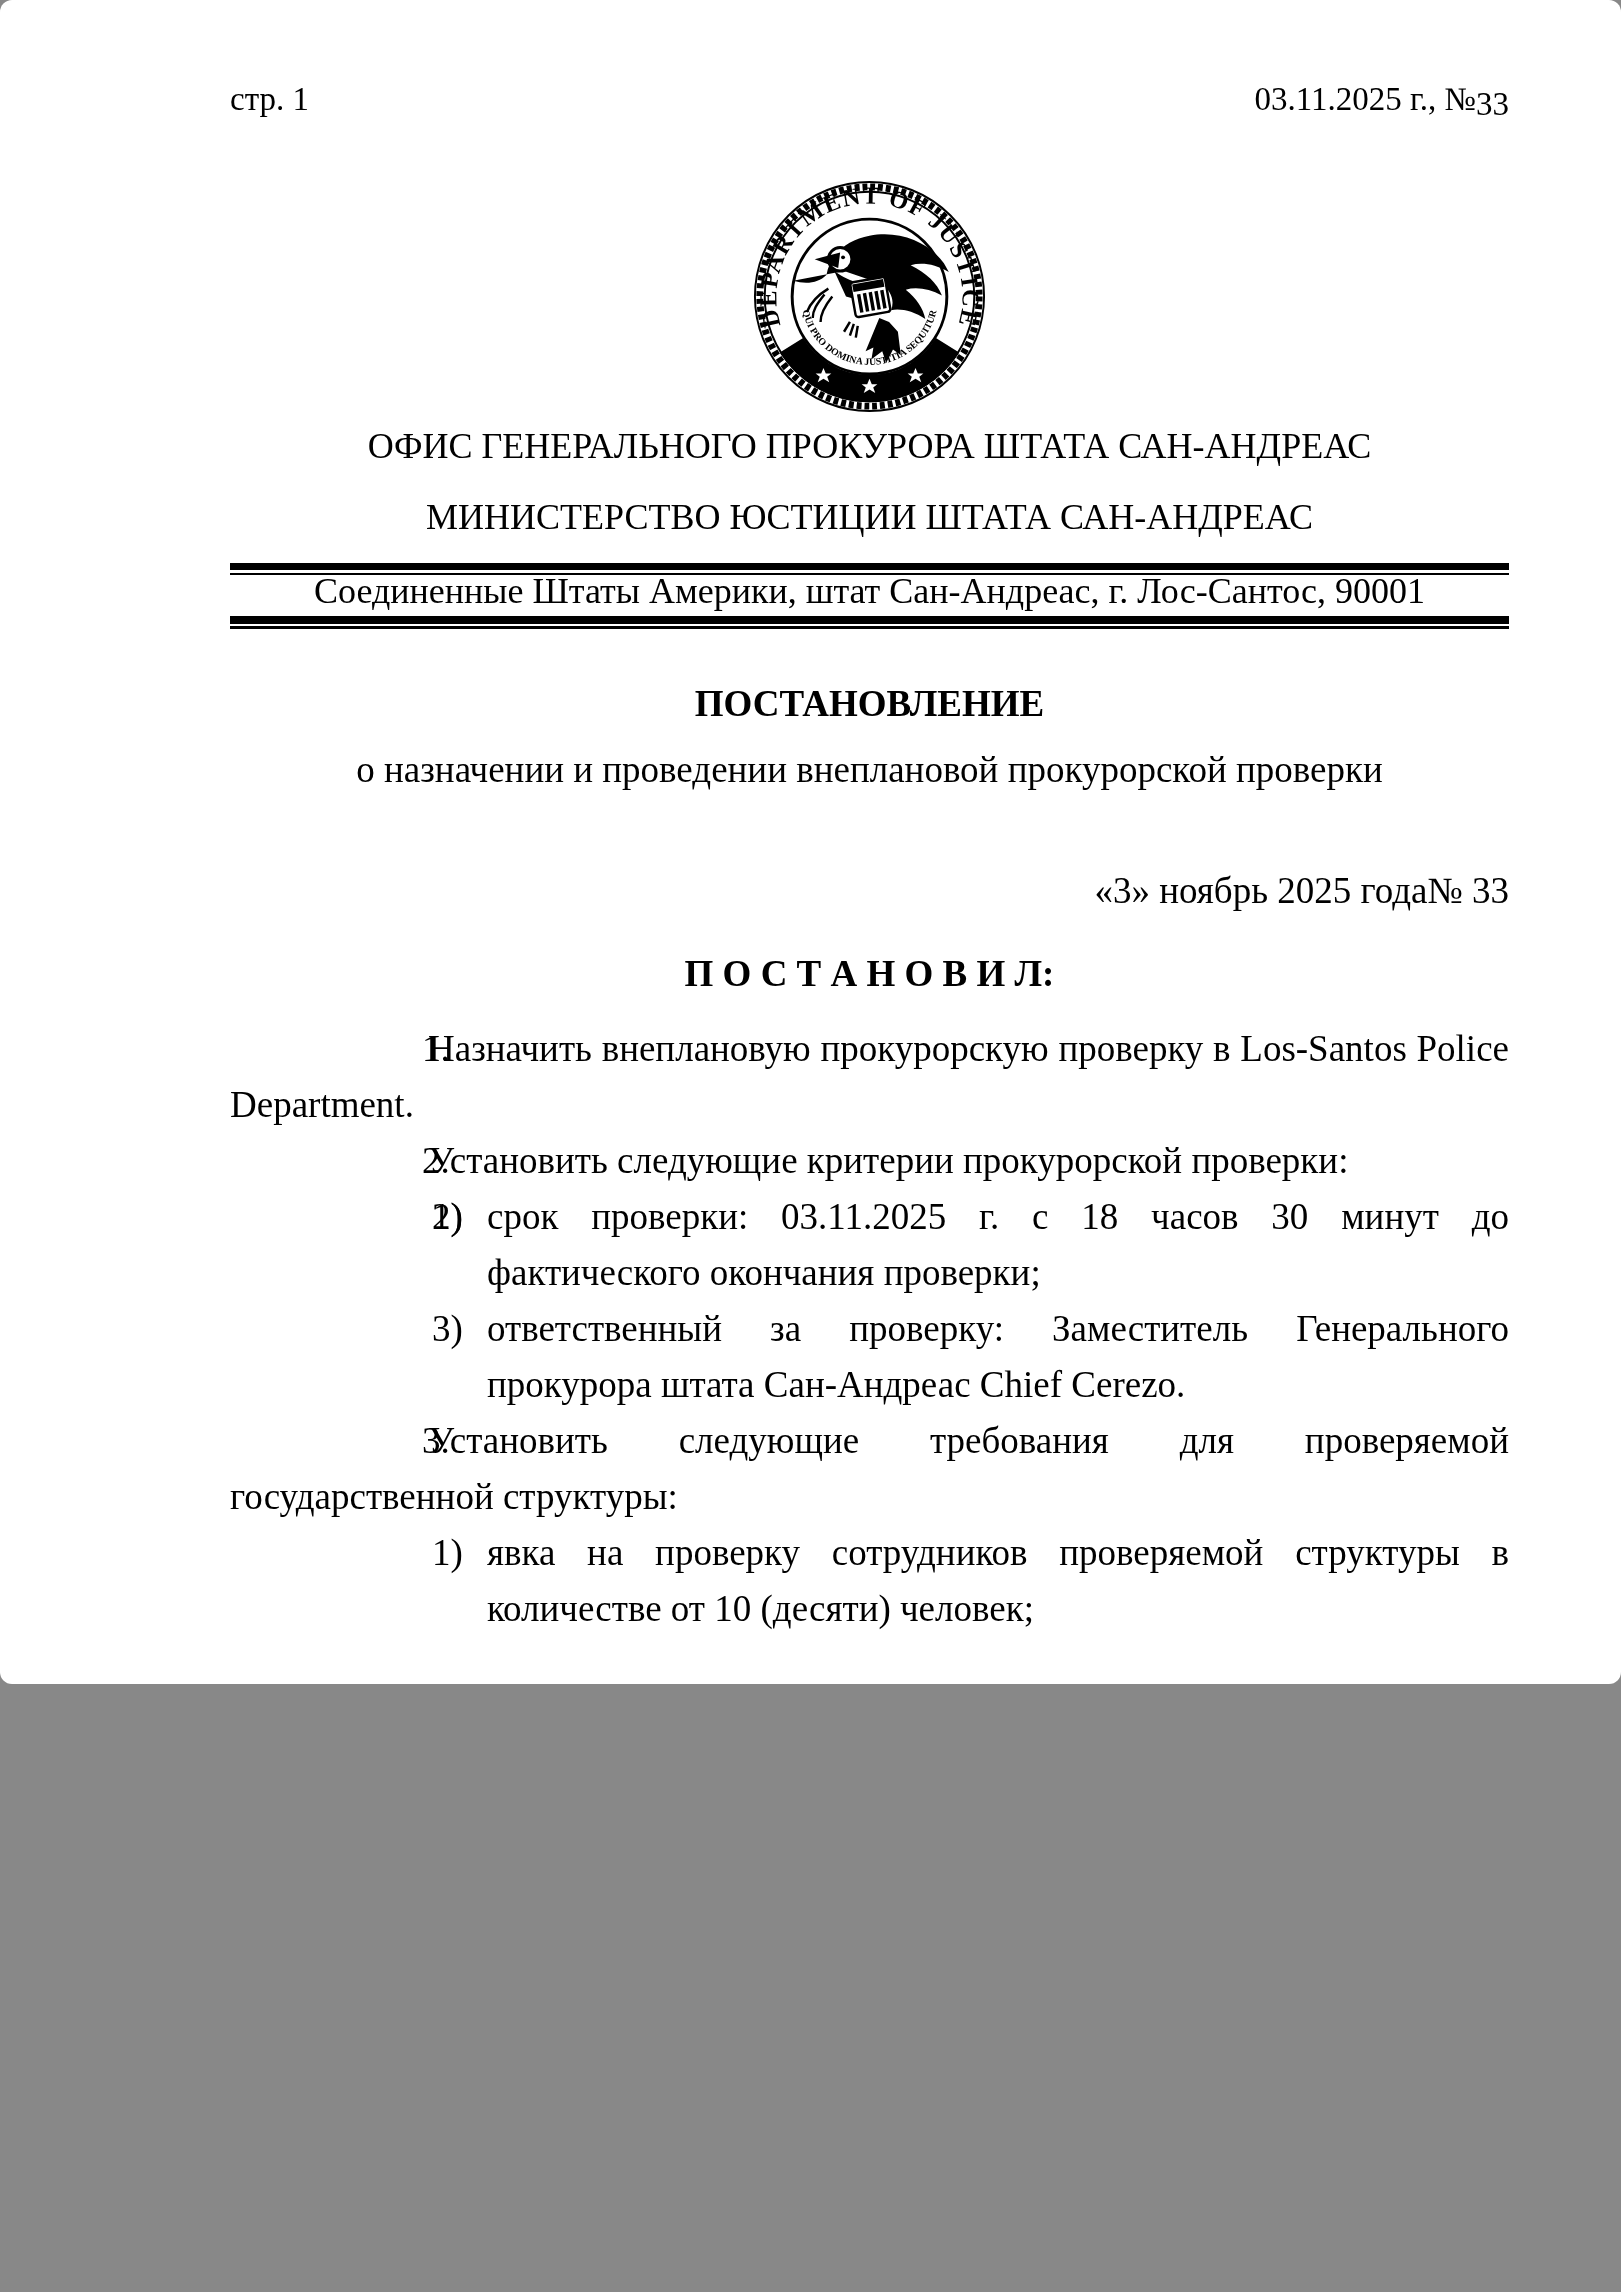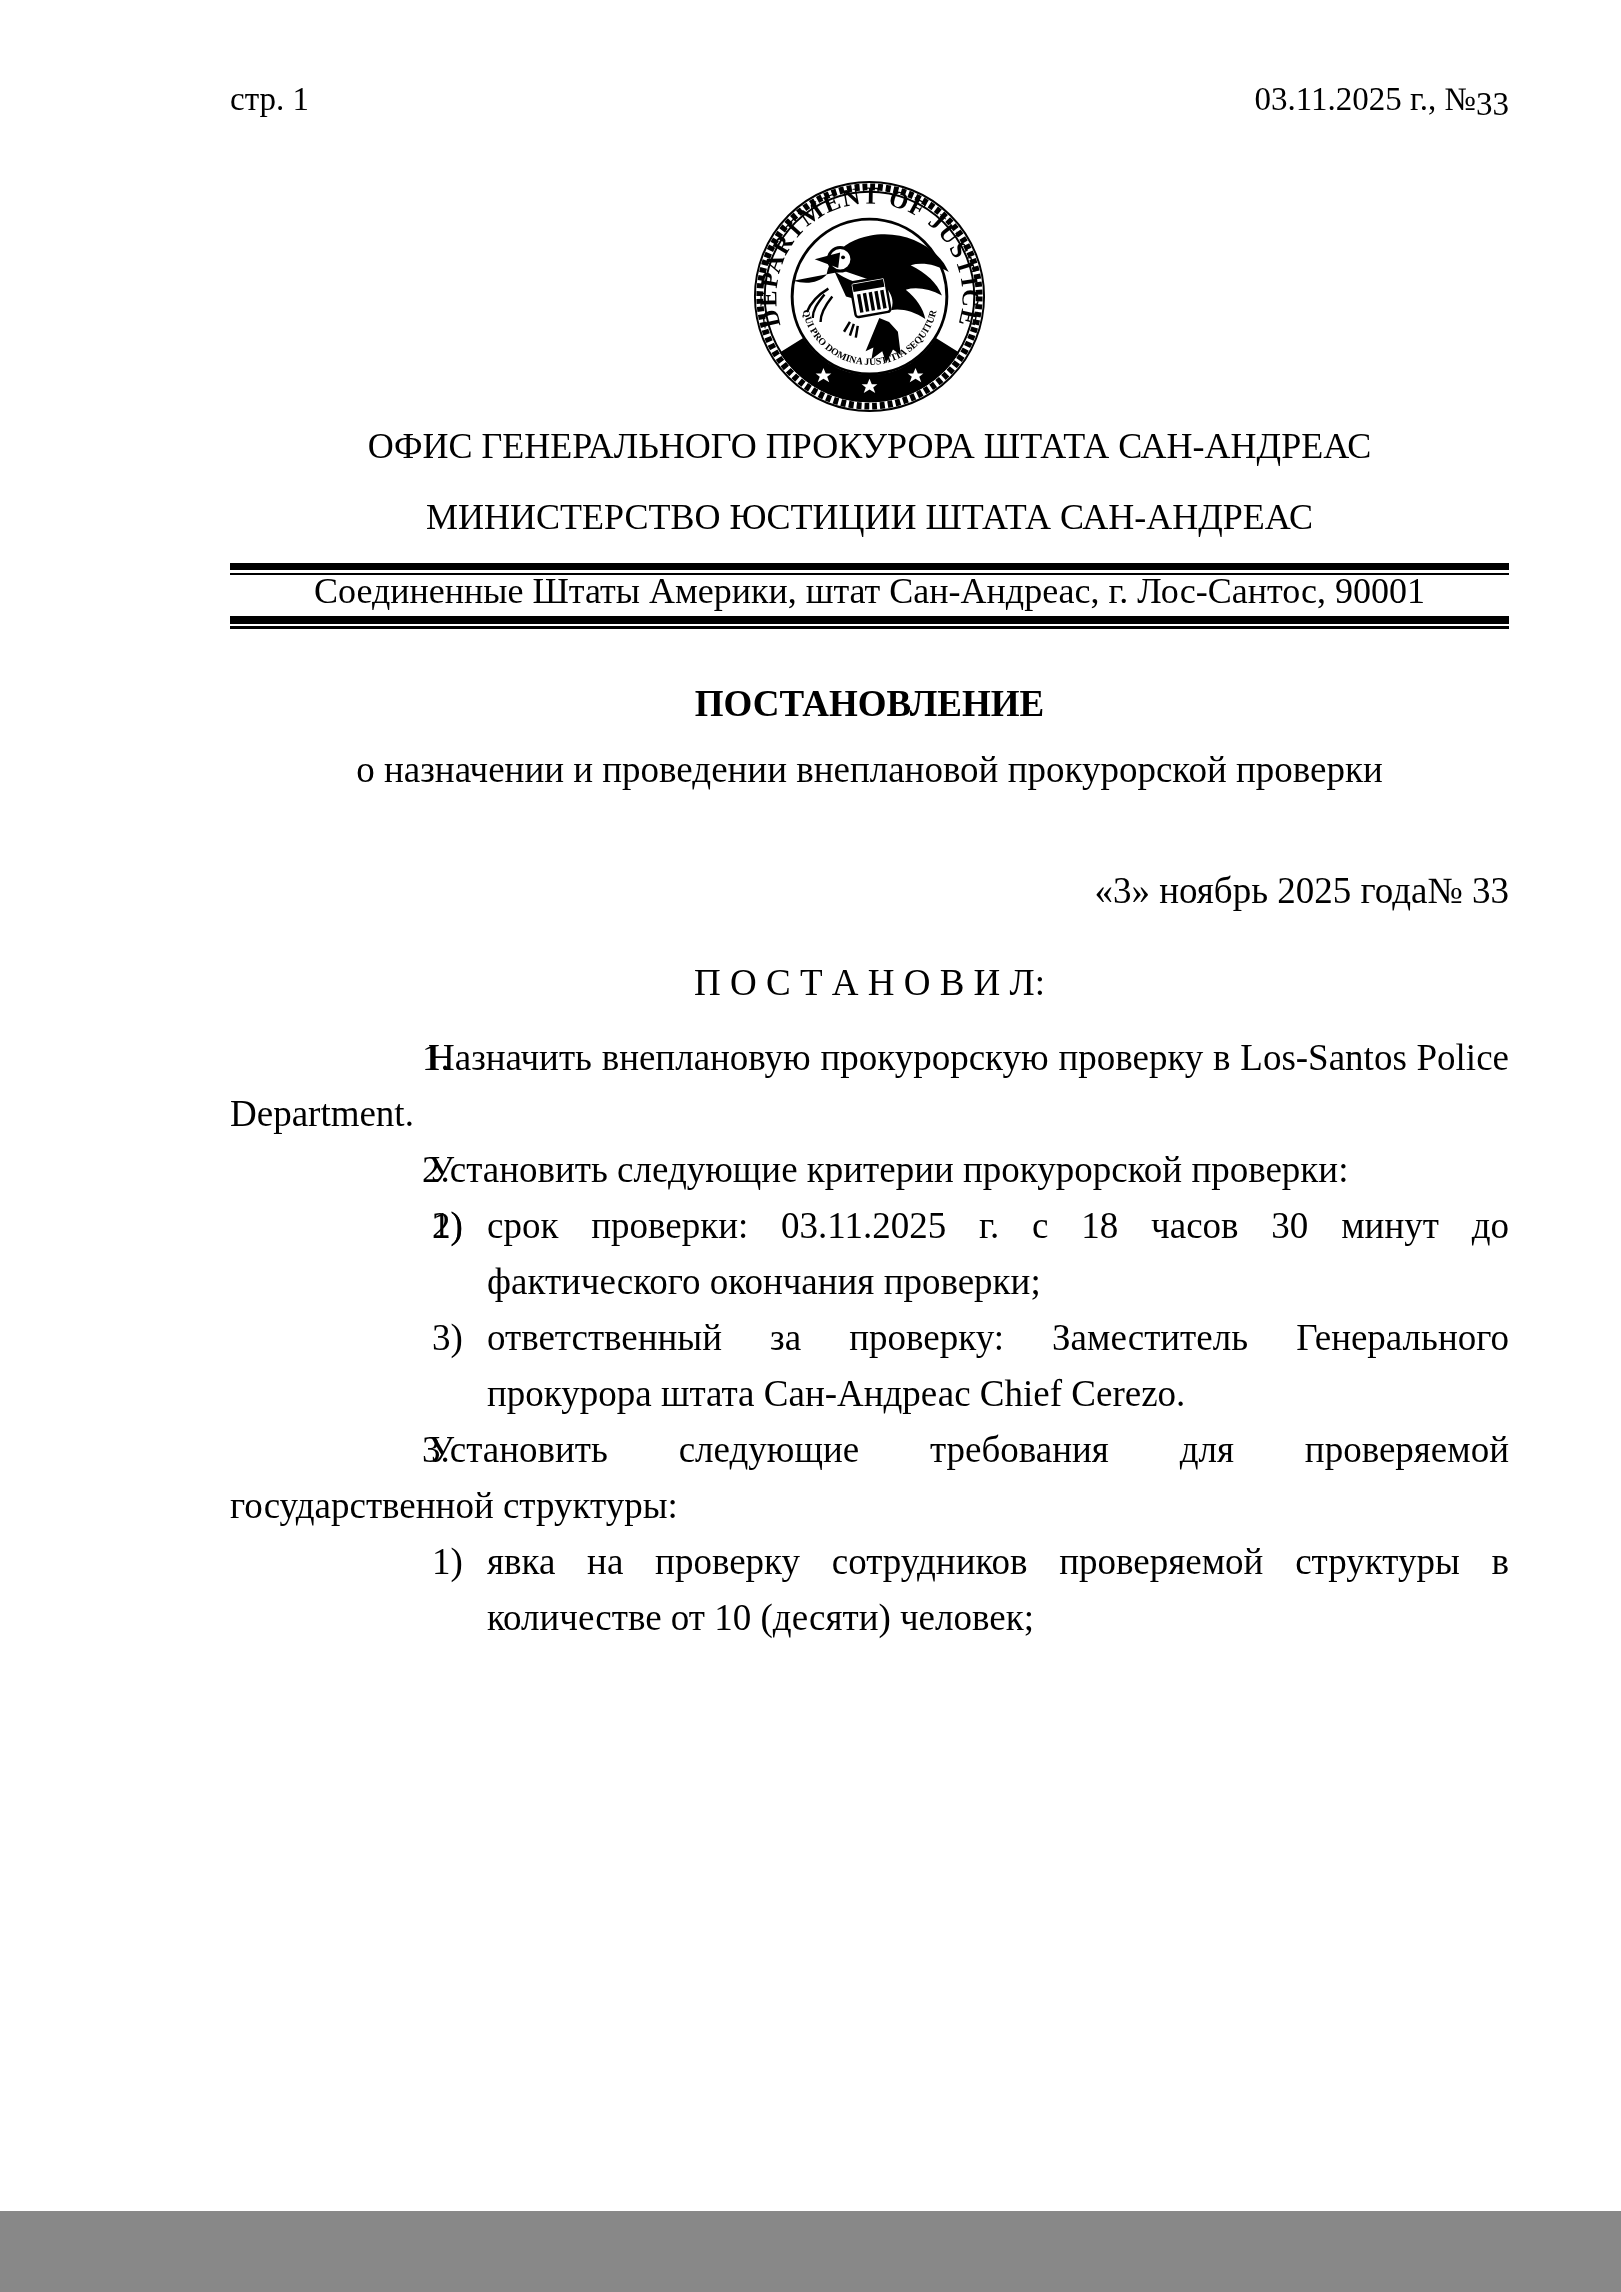--- a/index.html
+++ b/index.html
@@ -1,20 +1,20 @@
 <!DOCTYPE html>
 <html><head>
 <meta charset="utf-8">
 <style>
   html, body { margin:0; padding:0; background:#888; }
   .page {
-    position:relative; width:1621px; height:2211px; margin:0 auto;
+    position:relative; width:1621px; height:1684px; margin:0 auto;
     background:#ffffff; color:#000;
     font-family:"Liberation Serif","DejaVu Serif",serif;
-    font-size:37px; line-height:56px; overflow:hidden;
+    font-size:37px; line-height:56px; overflow:hidden;border-radius:12px;
   }
   .header {
     position:absolute; left:230px; right:112px; top:82px;
     display:flex; justify-content:space-between;
     font-size:33px; line-height:35px;
   }
   .docnum { position:relative; top:4.9px; }
   .content { position:absolute; left:230px; top:0; width:1279px; }
   .seal-wrap { margin:179px auto 0; width:235px; height:235px; }
   .lh { text-align:center; line-height:65px; font-size:36px; }
@@ -22,21 +22,21 @@
   .rule .bar { height:7.8px; background:#000; }
   .rule-top { margin-top:12.7px; }
   .rule-top .thin { height:2px; background:#000; margin-top:2.9px; }
   .address { text-align:center; font-size:36px; line-height:33px; }
   .rule-bottom { margin-top:7.8px; }
   .rule-bottom .thin { height:2.9px; background:#000; margin-top:2px; }
   .doc-title { margin-top:47px; text-align:center; font-weight:bold; }
   .doc-subtitle { margin-top:9.8px; text-align:center; }
   .meta-row { margin-top:65px; display:flex; justify-content:flex-end;margin-left:16px; }
   .preamble { margin:73px 0 0 0; text-align:justify; text-indent:96px; }
-  .resolved { margin-top:36px; text-align:center; font-weight:normal; }
+  .resolved { margin-top:27px; text-align:center; font-weight:bold; }
   p.item { margin:0; text-align:justify; text-indent:96px; }
   p.item.mt20 { margin-top:19.6px; }
   .item .num { display:inline-block; width:102px; }
   .sub { position:relative; margin-left:257px; text-align:justify; }
   .sub .subnum { position:absolute; left:-55px; top:0; }
   .seal-svg text { font-family:"Liberation Serif","DejaVu Serif",serif; }
 </style>
 </head>
 <body>
 

